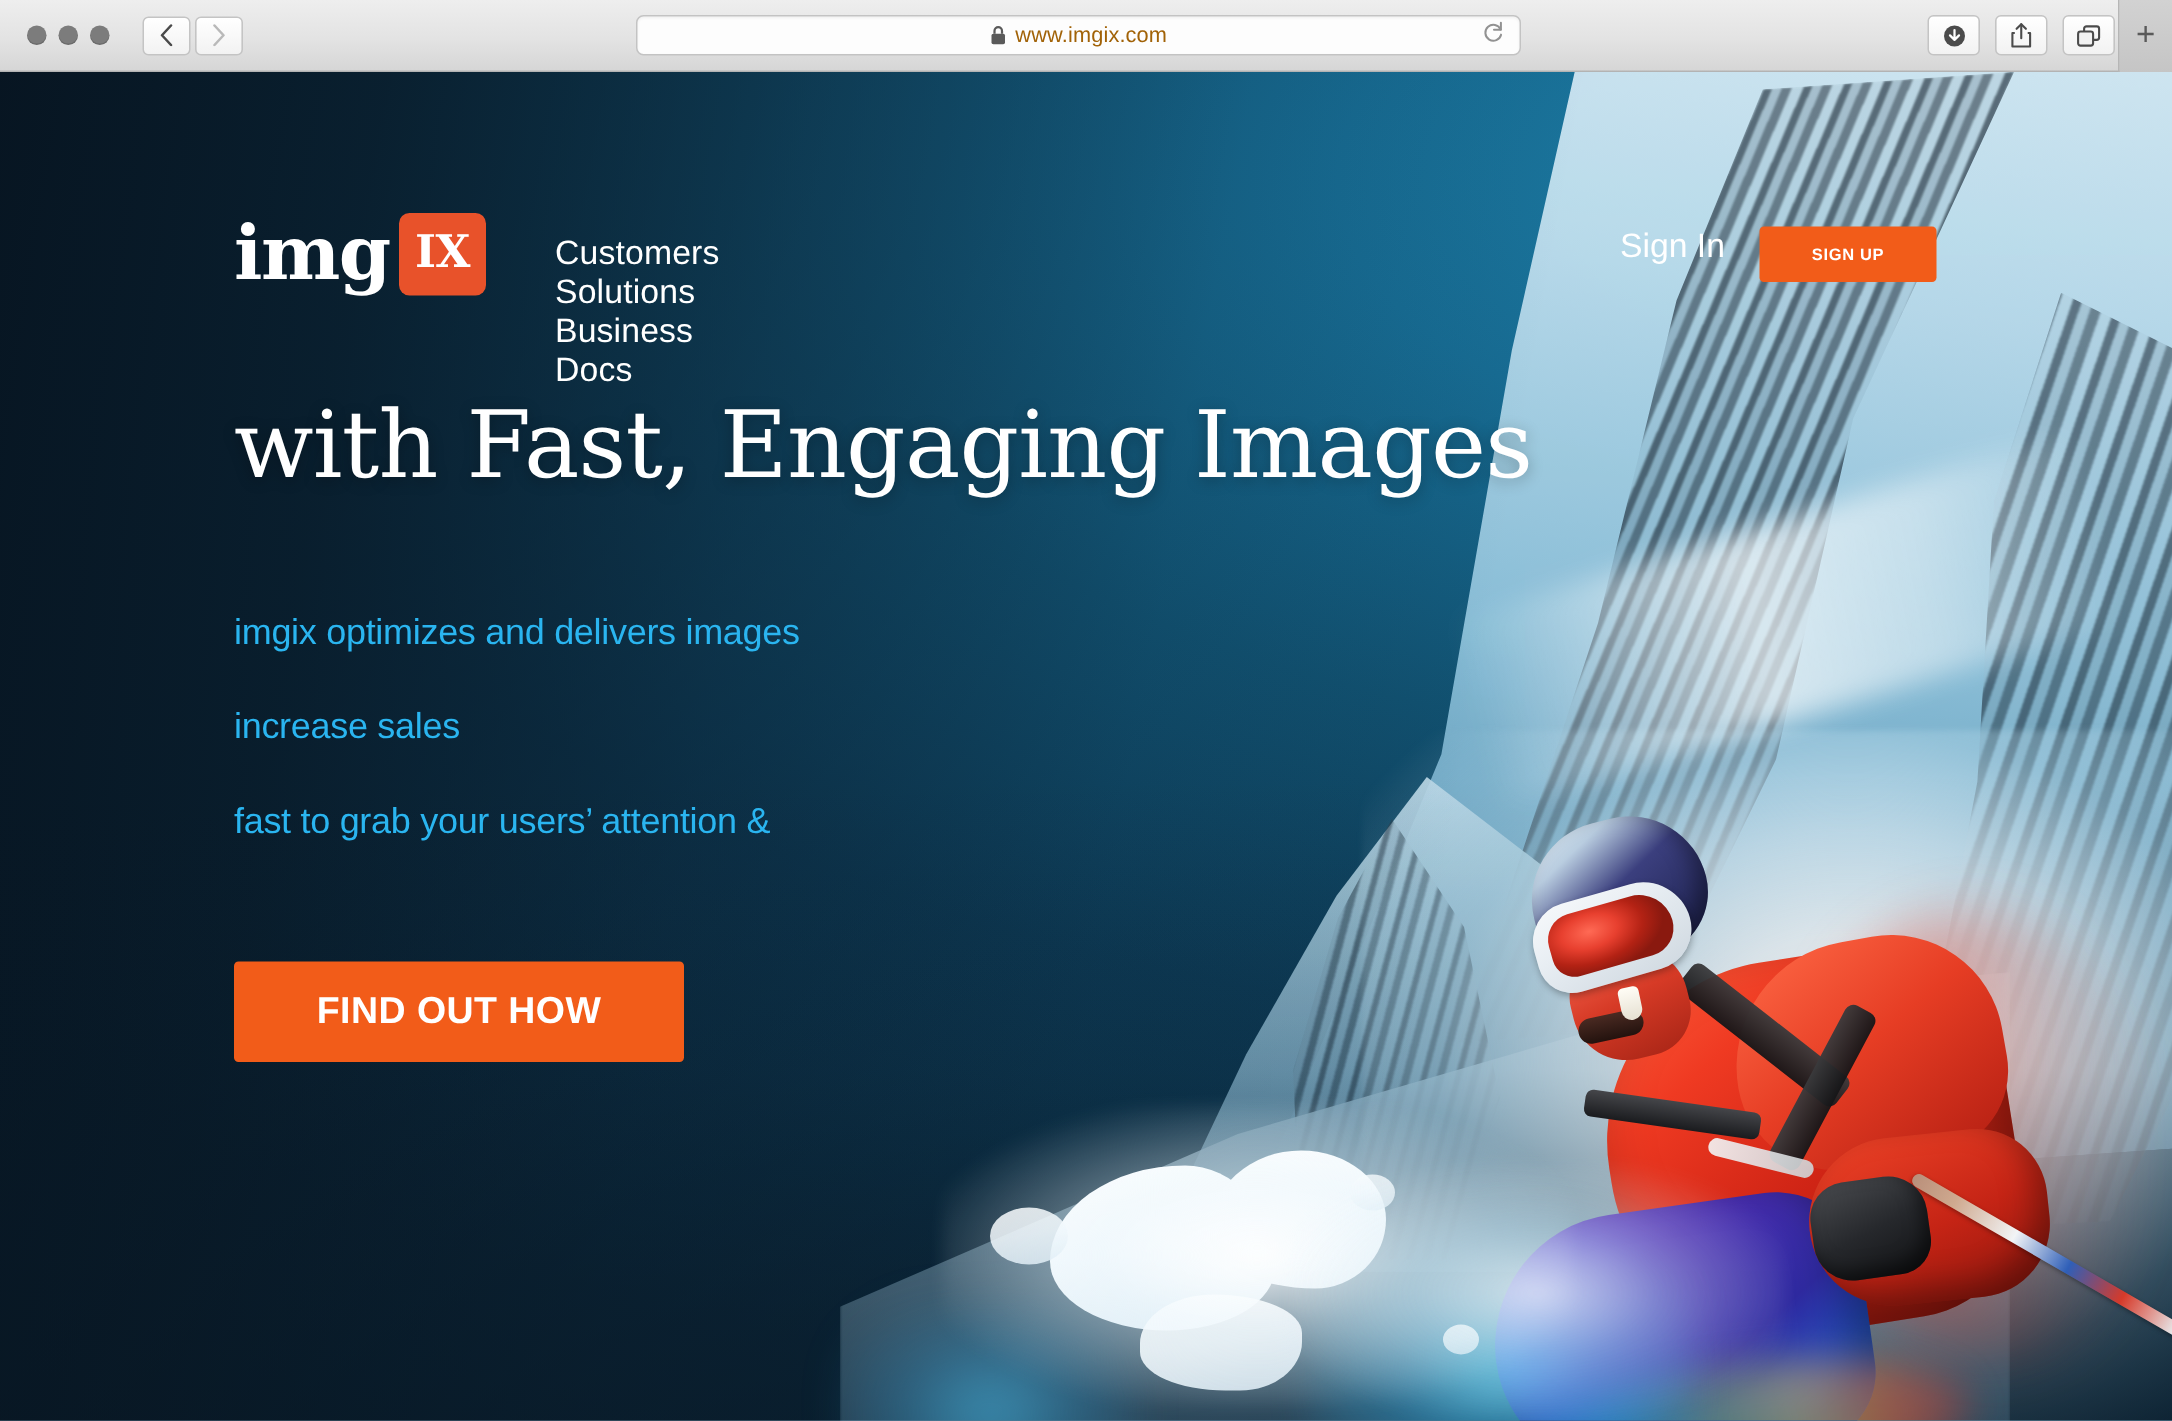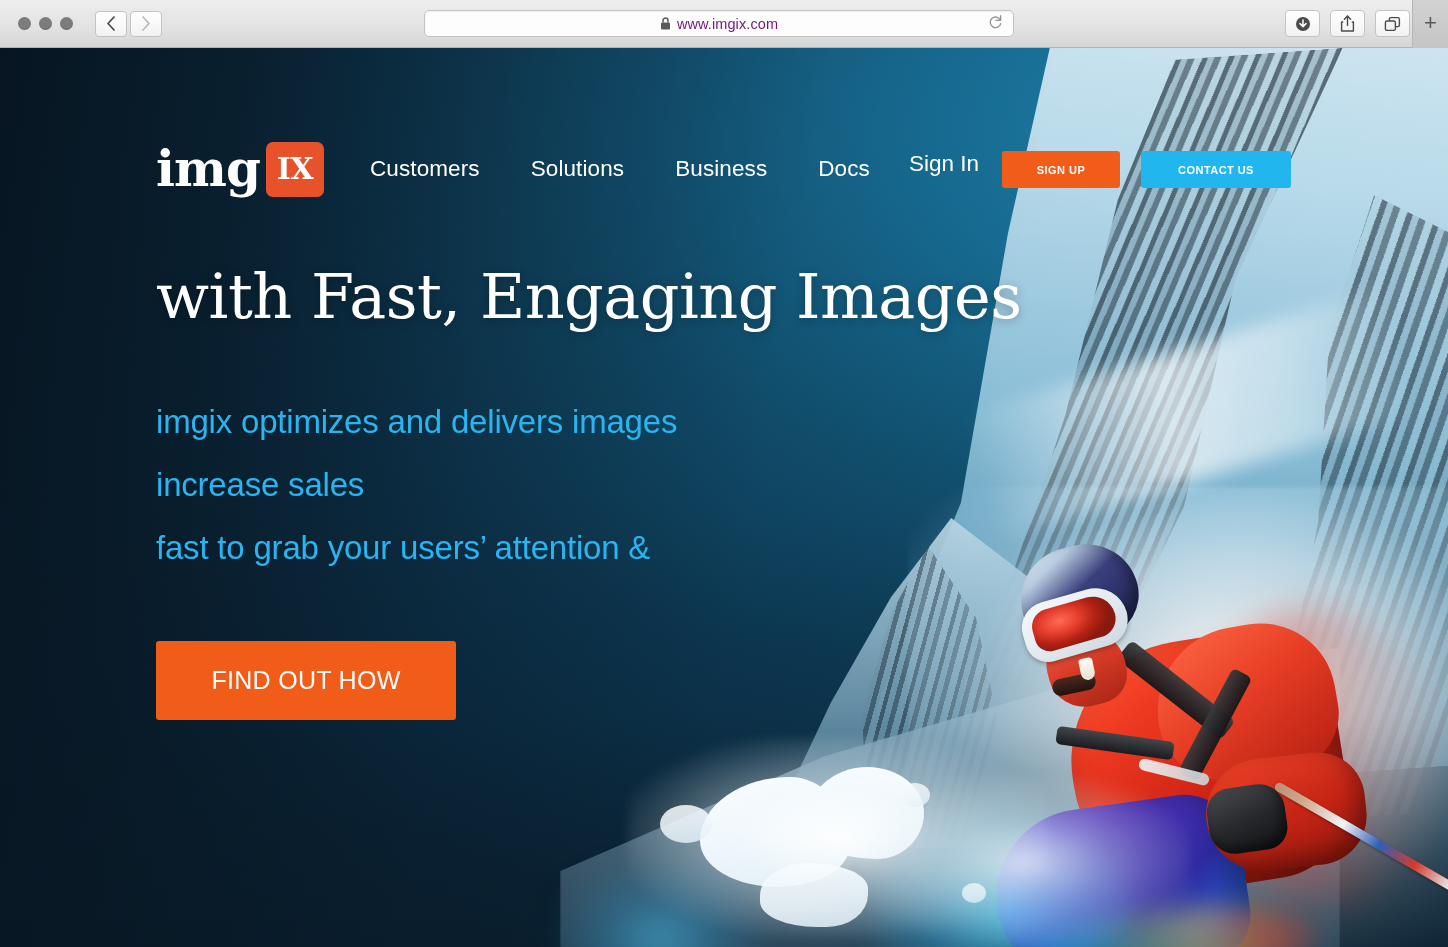--- a/index.html
+++ b/index.html
@@ -46,21 +46,21 @@
     position:absolute; left:424px; top:10px;
     width:590px; height:27px;
     background:#fdfdfd;
     border:1px solid #c3c3c3;
     border-radius:5px;
     display:flex; align-items:center; justify-content:center;
     box-shadow:inset 0 1px 2px rgba(0,0,0,.06);
   }
   #url-inner { display:flex; align-items:center; gap:6px; }
   #url-text {
-    font-size:14.5px; color:#701a75;
+    font-size:14.5px; color:#a16207;
     letter-spacing:.1px;
   }
   #reload-icon {
     position:absolute; right:10px; top:50%;
     transform:translateY(-50%);
     opacity:.55;
   }
 
   #toolbar-right {
     position:absolute; right:38px; top:10px;
@@ -361,21 +361,21 @@
   #logo-badge-text {
     color:#ffffff;
     font-family:"DejaVu Serif", serif;
     font-size:30px; font-weight:700;
     line-height:1;
     letter-spacing:-.5px;
   }
 
   #main-nav {
     position:absolute; left:370px; top:108px;
-    display:flex; gap:51px;
+    display:flex; flex-direction:column;
   }
   .nav-link {
     color:#ffffff;
     font-size:22.5px;
     letter-spacing:.1px;
     text-decoration:none;
     cursor:pointer;
   }
 
   #header-actions {
@@ -408,33 +408,33 @@
     font-family:"DejaVu Serif", serif;
     font-size:62px;
     font-weight:400;
     line-height:88px;
     letter-spacing:-.5px;
     text-shadow:0 2px 10px rgba(0,0,0,.28);
   }
   #hero-sub {
     margin-top:49px;
     color:#2ab5f0;
-    font-size:33px;
+    font-size:24px;
     line-height:63px;
     letter-spacing:-.2px;
     max-width:700px;
   }
   #cta-button {
     margin-top:62px;
-    width:300px; height:79px;
+    width:300px; height:67px;
     background:#f25c19;
     border:none; border-radius:3px;
     color:#ffffff;
     font-family:"Liberation Sans", sans-serif;
-    font-size:25px; font-weight:normal;
+    font-size:25px; font-weight:bold;
     letter-spacing:.3px;
     cursor:pointer;
     display:flex; align-items:center; justify-content:center;
   }
 </style>
 </head>
 <body>
 
 <div id="browser-chrome">
 
@@ -562,21 +562,20 @@
     <nav id="main-nav">
       <span class="nav-link">Customers</span>
       <span class="nav-link">Solutions</span>
       <span class="nav-link">Business</span>
       <span class="nav-link">Docs</span>
     </nav>
 
     <div id="header-actions">
       <span id="sign-in-link">Sign In</span>
       <button class="hdr-btn" id="signup-button">SIGN UP</button>
-      <button class="hdr-btn" id="contact-button">CONTACT US</button>
     </div>
   </div>
 
   <div id="hero-copy">
     <h1 id="hero-headline">
       <div>with Fast, Engaging Images</div>
     </h1>
 
     <div id="hero-sub">
       <div>imgix optimizes and delivers images</div>

